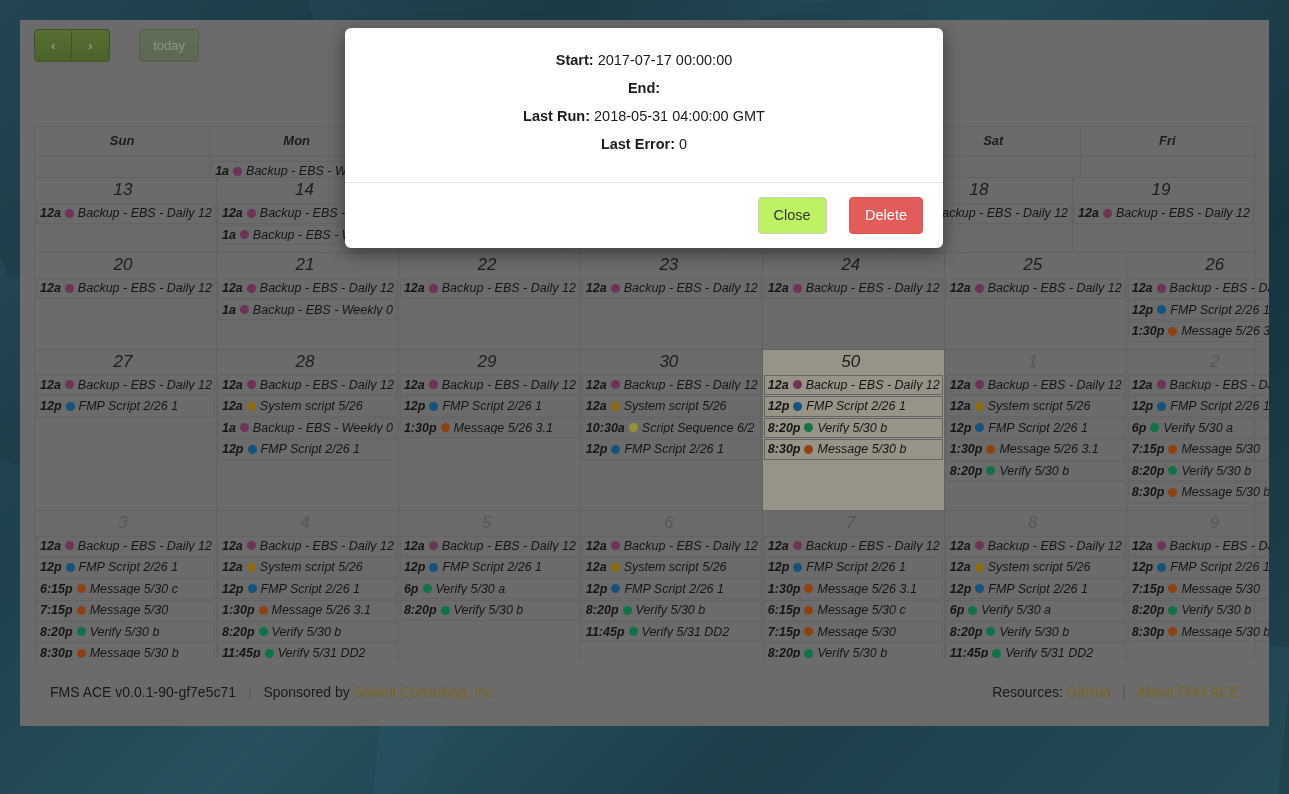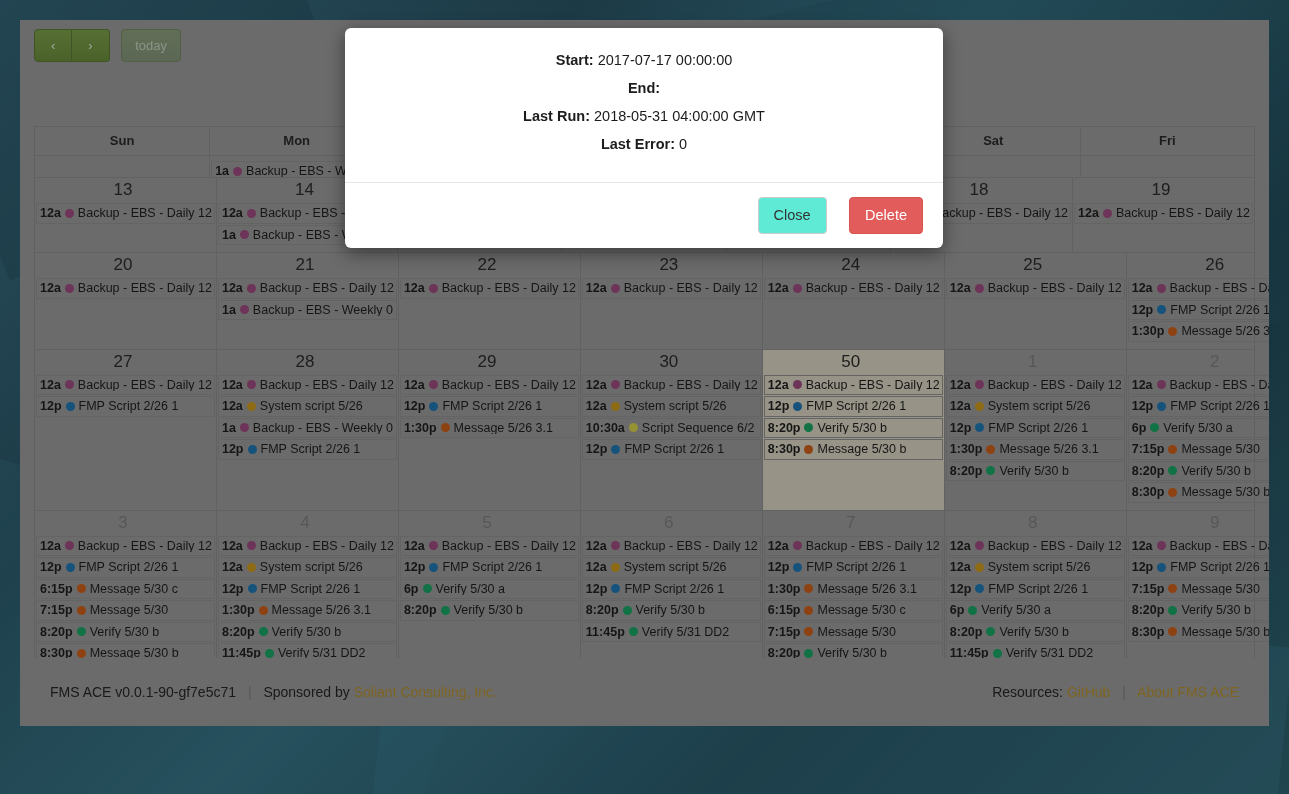--- a/index.html
+++ b/index.html
@@ -55,21 +55,21 @@
     color: #e6eddd;
     border-radius: 4px;
     cursor: pointer;
     font-family: "Liberation Sans", sans-serif;
   }
   .btn-group .btn { border-radius: 0; border-left-width: 0; }
   .btn-group .btn:first-child { border-radius: 4px 0 0 4px; border-left-width: 1px; }
   .btn-group .btn:last-child { border-radius: 0 4px 4px 0; }
   .btn-arrow { padding: 9px 16px; font-size: 13px; }
   .btn-today {
-    margin-left: 7px;
+    margin-left: 25px;
     background: linear-gradient(#8d9e7b, #83957a);
     border-color: #77885f;
     color: #c9d2c0;
     text-align: center;
   }
   .view-group { position: absolute; right: 14px; top: 9px; }
   .view-group .btn {
     background: linear-gradient(#93a582, #8a9c78);
     border-color: #76875f;
     color: #d7ded0;
@@ -106,20 +106,21 @@
   .fbtn.fmp     { background: #2f6f93; color: #d7e6ef; }
   .fbtn.verify  { background: #2f8457; color: #d5ead f; }
   .fbtn.message { background: #b55f1c; color: #f0dcc8; }
 
   
   .cal {
     margin: 0 14px;
     border: 1px solid #8b8b8b;
     border-bottom: none;
     background: #9a9a9a;
+    font-style: italic;
   }
   .cal-head {
     display: grid;
     grid-template-columns: repeat(7, 1fr);
     border-bottom: 1px solid #8b8b8b;
   }
   .cal-head div {
     text-align: center;
     font-size: 13px;
     font-weight: bold;
@@ -237,21 +238,21 @@
   }
   .mbtn {
     font-size: 14.5px;
     padding: 9px 15px;
     border-radius: 4px;
     cursor: pointer;
     font-family: "Liberation Sans", sans-serif;
     line-height: 1.2;
   }
   .mbtn.close {
-    background: #5eead4;
+    background: #bef264;
     border: 1px solid #ccc;
     color: #333;
   }
   .mbtn.delete {
     background: #e25c5c;
     border: 1px solid #d9534f;
     color: #fff;
     margin-left: 18px;
   }
 </style>

